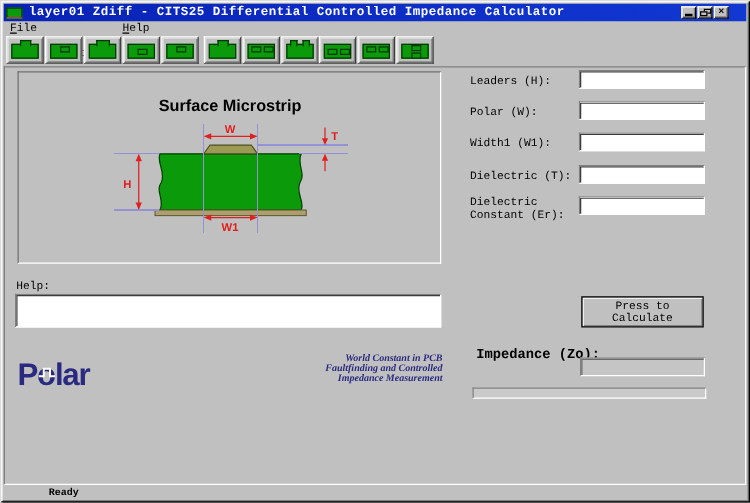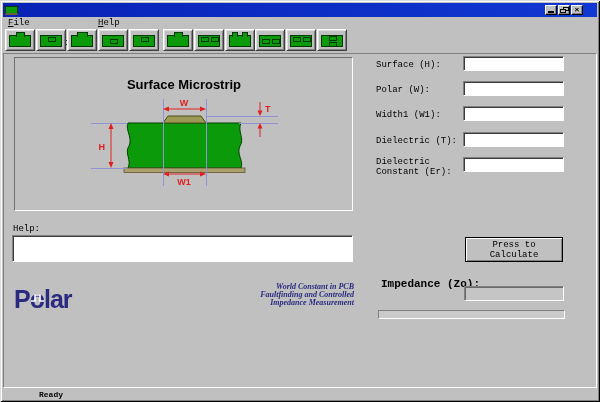--- a/index.html
+++ b/index.html
@@ -89,20 +89,21 @@
   .status-text { position:absolute; left:2px; top:1px; font-size:8px; font-weight:bold; color:#000;margin-left:34px; }
   
   .dtitle { font-family:"Liberation Sans",sans-serif; font-weight:bold; font-size:13px; fill:#000; }
   .dim-label { font-family:"Liberation Sans",sans-serif; font-weight:bold; font-size:9px; fill:#e02020; }
 </style>
 </head>
 <body>
 
 <div class="titlebar">
   <div class="app-icon"></div>
+  <div class="title-text">layer01 Zdiff - CITS25 Differential Controlled Impedance Calculator</div>
   <div class="win-controls">
     <div class="wbtn">
         <span class="glyph-min"></span>
       </div>
     <div class="wbtn">
         <span class="glyph-rst">
           <span class="r1"></span>
           <span class="r2"></span>
         </span>
       </div>
@@ -205,21 +206,21 @@
       <polygon points="245,65 242.5,70.5 247.5,70.5" stroke="none"></polygon>
     </g>
 
     <text class="dim-label" x="169" y="48" text-anchor="middle">W</text>
     <text class="dim-label" x="250" y="54" text-anchor="start">T</text>
     <text class="dim-label" x="90" y="92" text-anchor="end">H</text>
     <text class="dim-label" x="169" y="127" text-anchor="middle">W1</text>
   </svg>
 </div>
 
-<div class="flabel fl1">Surface (H):</div>
+<div class="flabel fl1">Leaders (H):</div>
 <input class="tinput ti1" type="text" value="" style="">
 <div class="flabel fl2">Polar (W):</div>
 <input class="tinput ti2" type="text" value="" style="">
 <div class="flabel fl3">Width1 (W1):</div>
 <input class="tinput ti3" type="text" value="" style="">
 <div class="flabel fl4">Dielectric (T):</div>
 <input class="tinput ti4" type="text" value="" style="">
 <div class="flabel fl5">Dielectric
 Constant (Er):</div>
 <input class="tinput ti5" type="text" value="" style="">

